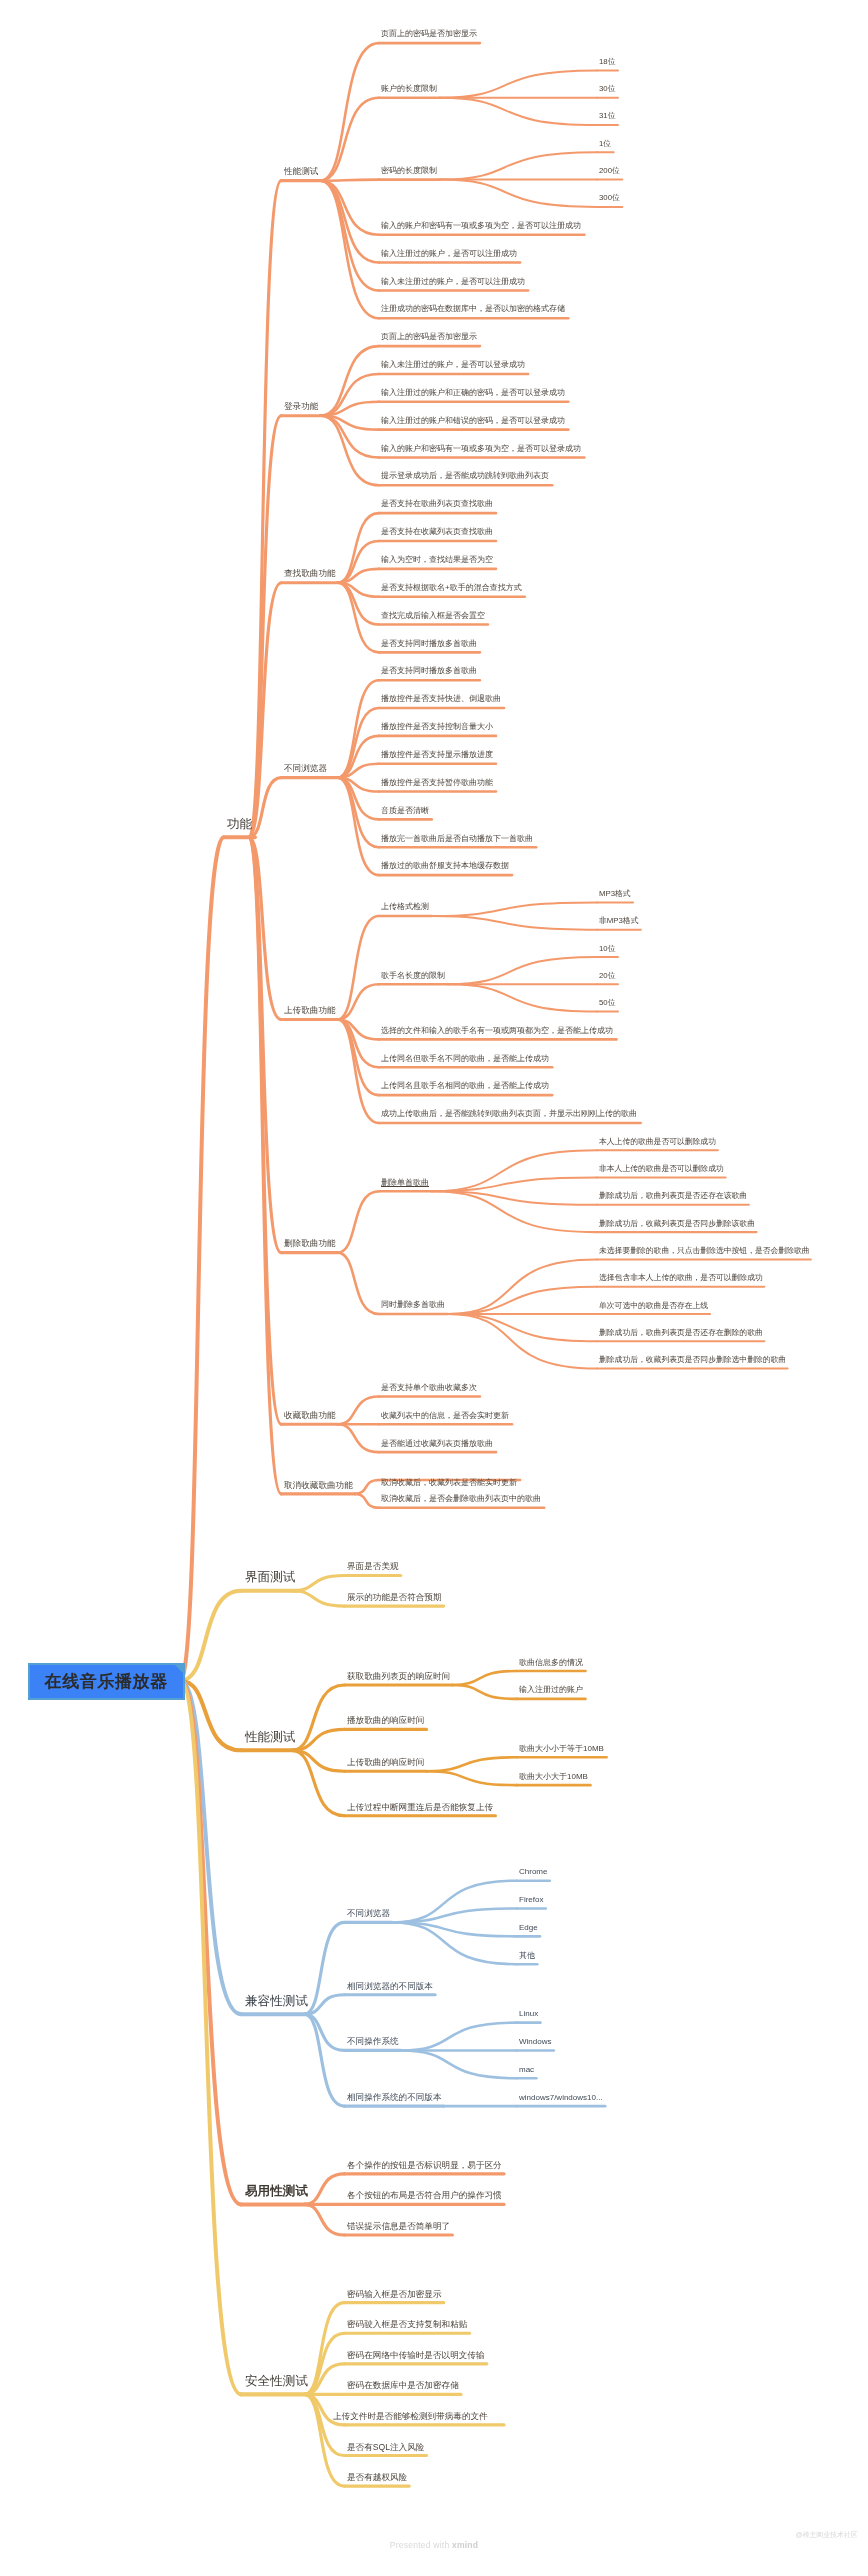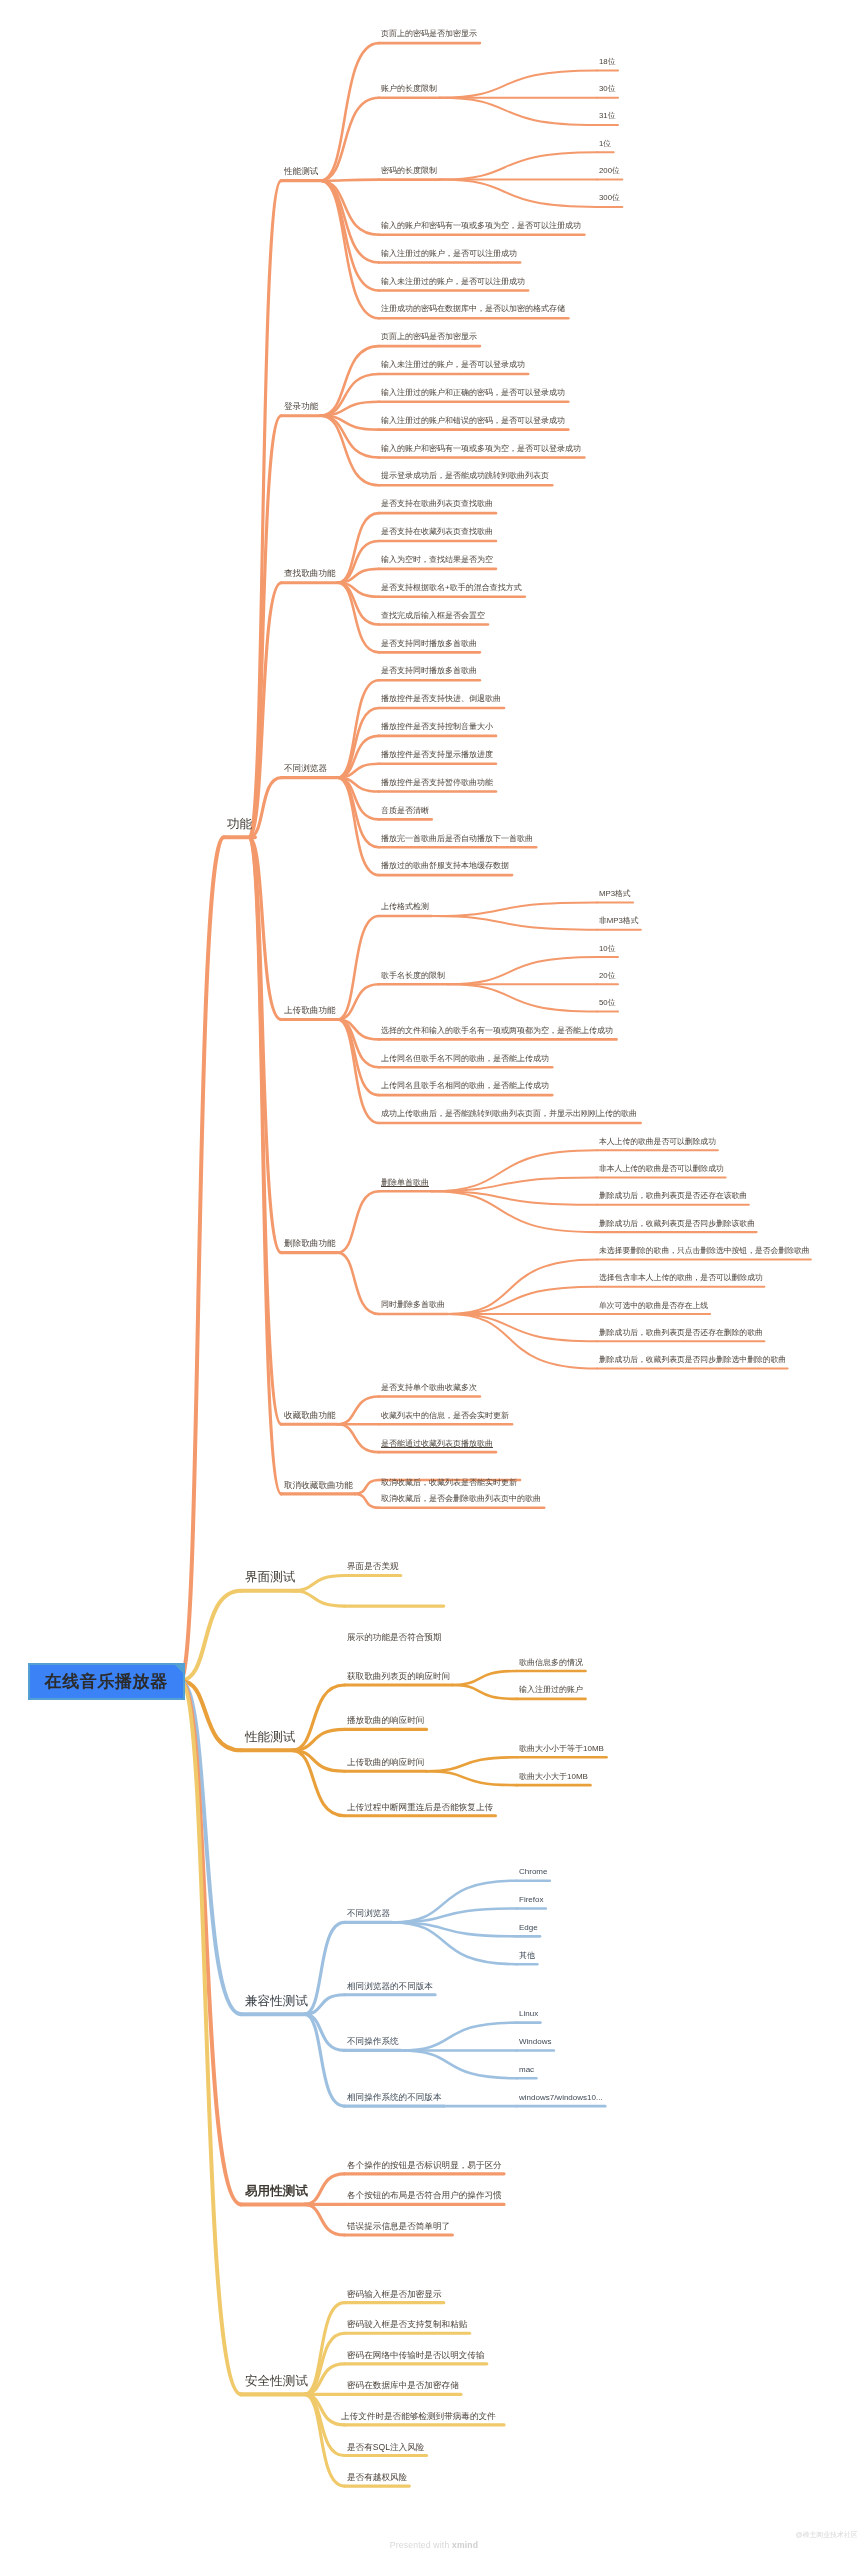--- a/index.html
+++ b/index.html
@@ -339,27 +339,27 @@
       <div class="node lvl4" style="left: 599px; font-size: 7.8px; top: 1220px;"><span>删除成功后，收藏列表页是否同步删除该歌曲</span></div>
       <div class="node lvl3" style="left: 381px; font-size: 8px; top: 1301px;"><span>同时删除多首歌曲</span></div>
       <div class="node lvl4" style="left: 599px; font-size: 7.8px; top: 1247px;"><span>未选择要删除的歌曲，只点击删除选中按钮，是否会删除歌曲</span></div>
       <div class="node lvl4" style="left: 599px; font-size: 7.8px; top: 1274px;"><span>选择包含非本人上传的歌曲，是否可以删除成功</span></div>
       <div class="node lvl4" style="left: 599px; font-size: 7.8px; top: 1302px;"><span>单次可选中的歌曲是否存在上线</span></div>
       <div class="node lvl4" style="left: 599px; font-size: 7.8px; top: 1329px;"><span>删除成功后，歌曲列表页是否还存在删除的歌曲</span></div>
       <div class="node lvl4" style="left: 599px; font-size: 7.8px; top: 1356px;"><span>删除成功后，收藏列表页是否同步删除选中删除的歌曲</span></div>
       <div class="node lvl2" style="left: 284px; font-size: 8.6px; top: 1411px;"><span>收藏歌曲功能</span></div>
       <div class="node lvl3" style="left: 381px; font-size: 8px; top: 1384px;"><span>是否支持单个歌曲收藏多次</span></div>
       <div class="node lvl3" style="left: 381px; font-size: 8px; top: 1412px;"><span>收藏列表中的信息，是否会实时更新</span></div>
-      <div class="node lvl3" style="left: 381px; font-size: 8px; top: 1440px; text-decoration: underline;"><span>是否能通过收藏列表页播放歌曲</span></div>
+      <div class="node lvl3" style="left: 381px; font-size: 8px; top: 1440px;"><span>是否能通过收藏列表页播放歌曲</span></div>
       <div class="node lvl2" style="left: 284px; font-size: 8.6px; top: 1481px;"><span>取消收藏歌曲功能</span></div>
       <div class="node lvl3" style="left: 381px; font-size: 8px; top: 1467px; margin-top: 12px;"><span>取消收藏后，收藏列表是否能实时更新</span></div>
       <div class="node lvl3" style="left: 381px; font-size: 8px; top: 1495px;"><span>取消收藏后，是否会删除歌曲列表页中的歌曲</span></div>
       <div class="node lvl1" style="left: 245px; font-size: 12.6px; top: 1571px;"><span>界面测试</span></div>
       <div class="node lvl2" style="left: 347px; font-size: 8.6px; top: 1562px;"><span>界面是否美观</span></div>
-      <div class="node lvl2" style="left: 347px; font-size: 8.6px; top: 1593px; margin-top: 40px;"><span>展示的功能是否符合预期</span></div>
+      <div class="node lvl2" style="left: 347px; font-size: 8.6px; top: 1593px;"><span>展示的功能是否符合预期</span></div>
       <div class="node lvl1" style="left: 245px; font-size: 12.6px; top: 1731px;"><span>性能测试</span></div>
       <div class="node lvl2" style="left: 347px; font-size: 8.6px; top: 1672px;"><span>获取歌曲列表页的响应时间</span></div>
       <div class="node lvl3" style="left: 519px; font-size: 8px; top: 1659px;"><span>歌曲信息多的情况</span></div>
       <div class="node lvl3" style="left: 519px; font-size: 8px; top: 1686px;"><span>输入注册过的账户</span></div>
       <div class="node lvl2" style="left: 347px; font-size: 8.6px; top: 1716px;"><span>播放歌曲的响应时间</span></div>
       <div class="node lvl2" style="left: 347px; font-size: 8.6px; top: 1758px;"><span>上传歌曲的响应时间</span></div>
       <div class="node lvl3" style="left: 519px; font-size: 8px; top: 1745px;"><span>歌曲大小小于等于10MB</span></div>
       <div class="node lvl3" style="left: 519px; font-size: 8px; top: 1773px;"><span>歌曲大小大于10MB</span></div>
       <div class="node lvl2" style="left: 347px; font-size: 8.6px; top: 1803px;"><span>上传过程中断网重连后是否能恢复上传</span></div>
       <div class="node lvl1 blue" style="left: 245px; font-size: 12.6px; top: 1995px;"><span>兼容性测试</span></div>
@@ -377,21 +377,21 @@
       <div class="node lvl3 blue" style="left: 519px; font-size: 8px; top: 2094px;"><span>windows7/windows10...</span></div>
       <div class="node lvl1" style="left: 245px; font-size: 12.6px; top: 2185px; font-weight: bold;"><span>易用性测试</span></div>
       <div class="node lvl2" style="left: 347px; font-size: 8.6px; top: 2161px;"><span>各个操作的按钮是否标识明显，易于区分</span></div>
       <div class="node lvl2" style="left: 347px; font-size: 8.6px; top: 2191px;"><span>各个按钮的布局是否符合用户的操作习惯</span></div>
       <div class="node lvl2" style="left: 347px; font-size: 8.6px; top: 2222px;"><span>错误提示信息是否简单明了</span></div>
       <div class="node lvl1" style="left: 245px; font-size: 12.6px; top: 2375px;"><span>安全性测试</span></div>
       <div class="node lvl2" style="left: 347px; font-size: 8.6px; top: 2290px;"><span>密码输入框是否加密显示</span></div>
       <div class="node lvl2" style="left: 347px; font-size: 8.6px; top: 2320px;"><span>密码驶入框是否支持复制和粘贴</span></div>
       <div class="node lvl2" style="left: 347px; font-size: 8.6px; top: 2351px;"><span>密码在网络中传输时是否以明文传输</span></div>
       <div class="node lvl2" style="left: 347px; font-size: 8.6px; top: 2381px;"><span>密码在数据库中是否加密存储</span></div>
-      <div class="node lvl2" style="left: 341px; font-size: 8.6px; top: 2412px;"><span>上传文件时是否能够检测到带病毒的文件</span></div>
+      <div class="node lvl2" style="left: 333px; font-size: 8.6px; top: 2412px;"><span>上传文件时是否能够检测到带病毒的文件</span></div>
       <div class="node lvl2" style="left: 347px; font-size: 8.6px; top: 2443px;"><span>是否有SQL注入风险</span></div>
       <div class="node lvl2" style="left: 347px; font-size: 8.6px; top: 2473px;"><span>是否有越权风险</span></div>
     </div>
 
   <div class="footer">
     <span>Presented with </span><b>xmind</b>
   </div>
   <div class="watermark">@禅主阁业技术社区</div>
 </div>
 

